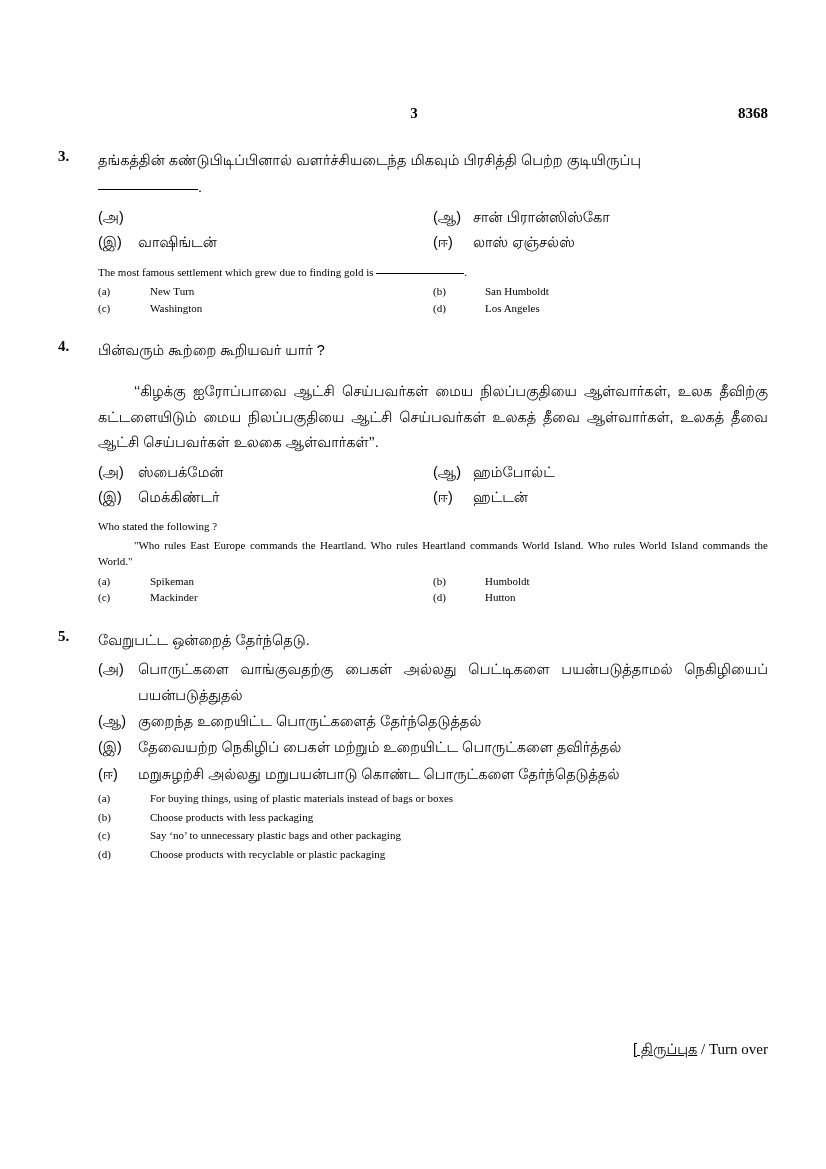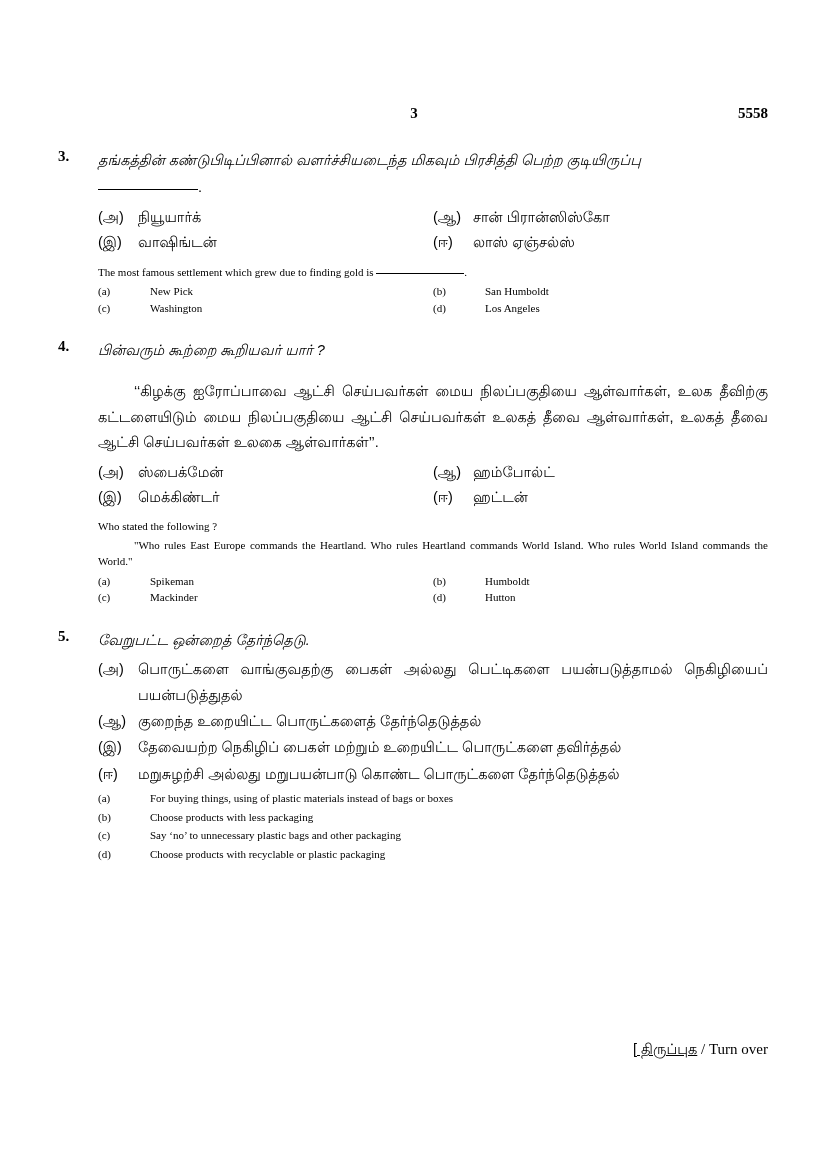--- a/index.html
+++ b/index.html
@@ -75,21 +75,20 @@
   .en {
     font-family: "Liberation Serif", serif;
     font-size: 11px;
     line-height: 1.5;
   }
   .en-justify {
     text-align: justify;
   }
   .stem-ta {
     margin-bottom: 2px;
-    font-style: italic;
   }
   .blank-line {
     display: inline-block;
     border-bottom: 1px solid #000;
     width: 100px;
     height: 0;
     vertical-align: 2px;
   }
   .blank-line.short {
     width: 88px;
@@ -155,40 +154,39 @@
     text-decoration: underline;
   }
 </style>
 </head>
 <body>
 
 <div class="page">
 
   <div class="header">
     <span class="page-number">3</span>
-    <span class="paper-code">5558</span>
+    <span class="paper-code">8368</span>
   </div>
 
   <div class="content">
 
     <div class="question">
       <div class="q-num">3.</div>
       <div class="q-body">
         <div class="ta ta-justify stem-ta">
           <span>தங்கத்தின் கண்டுபிடிப்பினால் வளர்ச்சியடைந்த மிகவும் பிரசித்தி பெற்ற குடியிருப்பு</span>
         </div>
         <div class="ta">
           <span class="blank-line"></span><span>.</span>
         </div>
 
         <div class="opt-grid-ta">
           <div class="opt-row">
             <div class="opt-cell">
               <span class="ta opt-key">(அ)</span>
-              <span class="ta opt-text">நியூயார்க்</span>
             </div>
             <div class="opt-cell">
               <span class="ta opt-key">(ஆ)</span>
               <span class="ta opt-text">சான் பிரான்ஸிஸ்கோ</span>
             </div>
           </div>
           <div class="opt-row">
             <div class="opt-cell">
               <span class="ta opt-key">(இ)</span>
               <span class="ta opt-text">வாஷிங்டன்</span>
@@ -202,21 +200,21 @@
 
         <div class="en en-stem">
           <span>The most famous settlement which grew due to finding gold is</span>
           <span class="blank-line short"></span><span>.</span>
         </div>
 
         <div class="opt-grid-en">
           <div class="opt-row">
             <div class="opt-cell">
               <span class="en opt-key en-key">(a)</span>
-              <span class="en opt-text">New Pick</span>
+              <span class="en opt-text">New Turn</span>
             </div>
             <div class="opt-cell">
               <span class="en opt-key en-key">(b)</span>
               <span class="en opt-text">San Humboldt</span>
             </div>
           </div>
           <div class="opt-row">
             <div class="opt-cell">
               <span class="en opt-key en-key">(c)</span>
               <span class="en opt-text">Washington</span>

